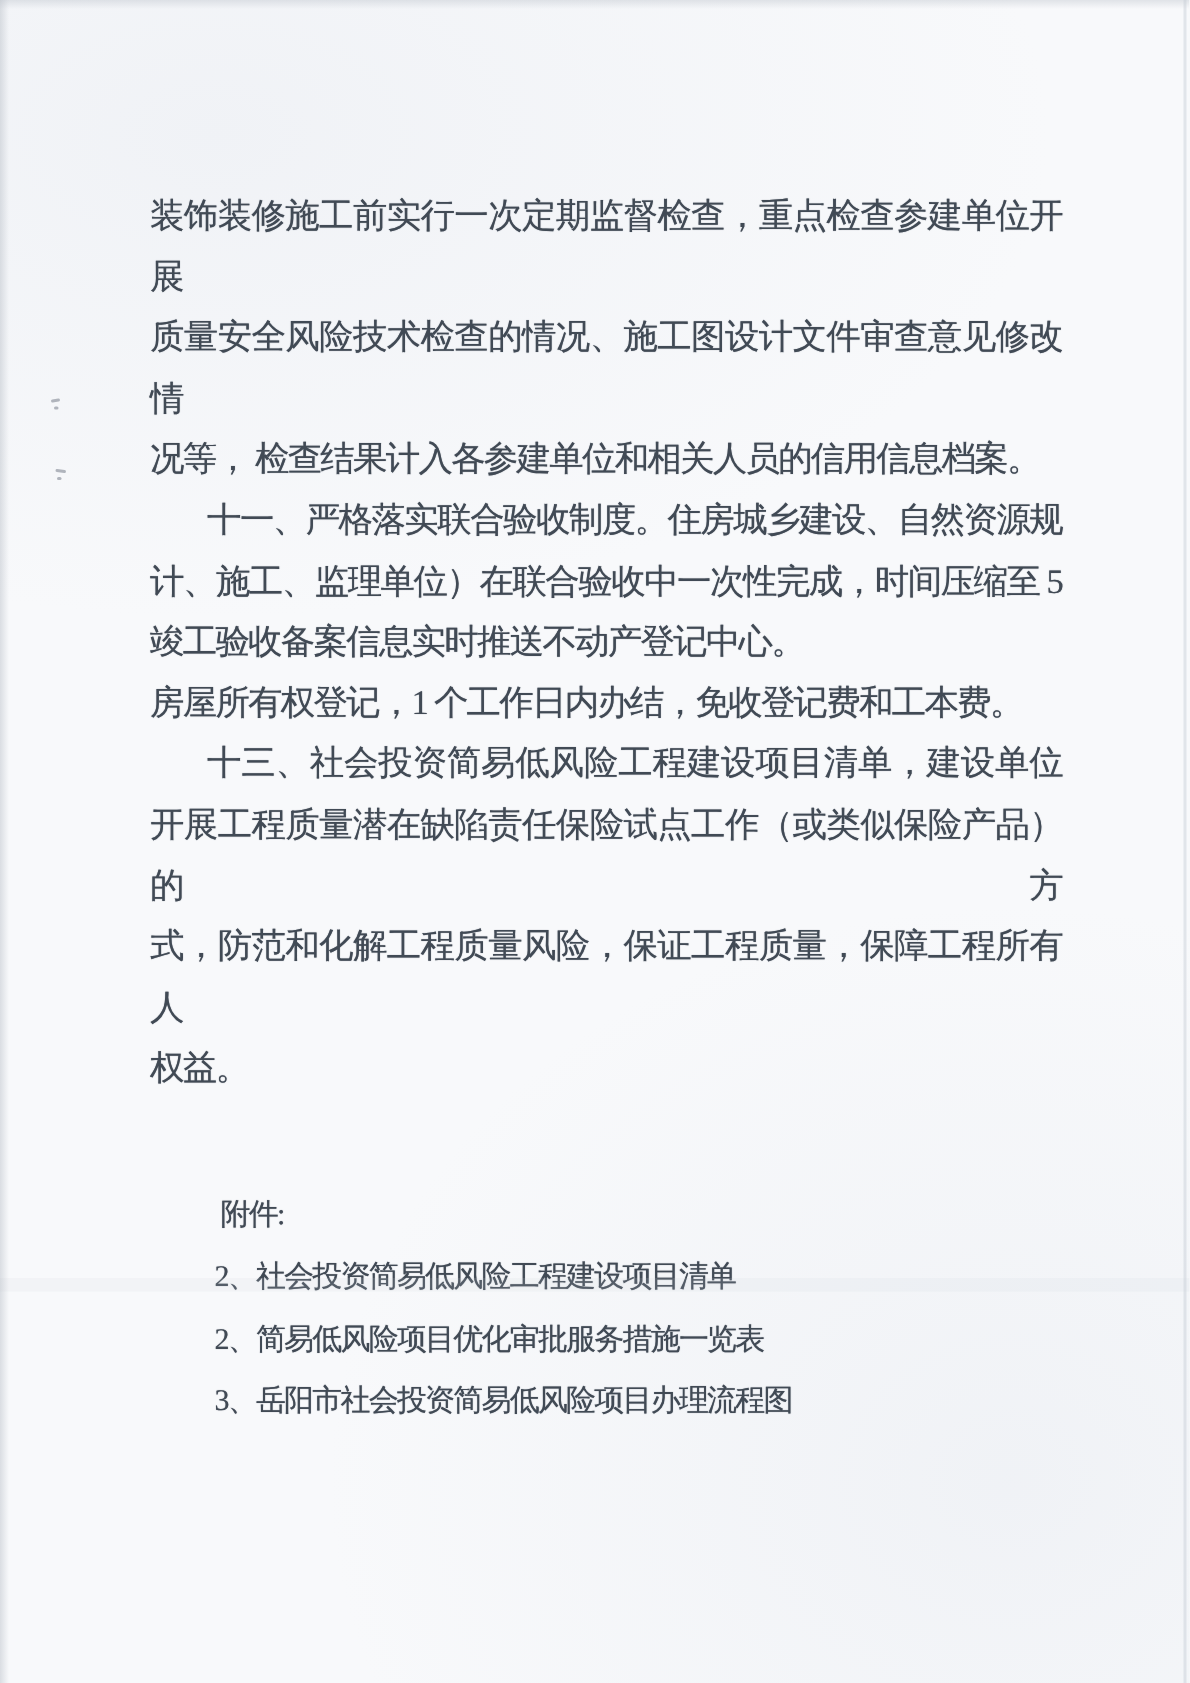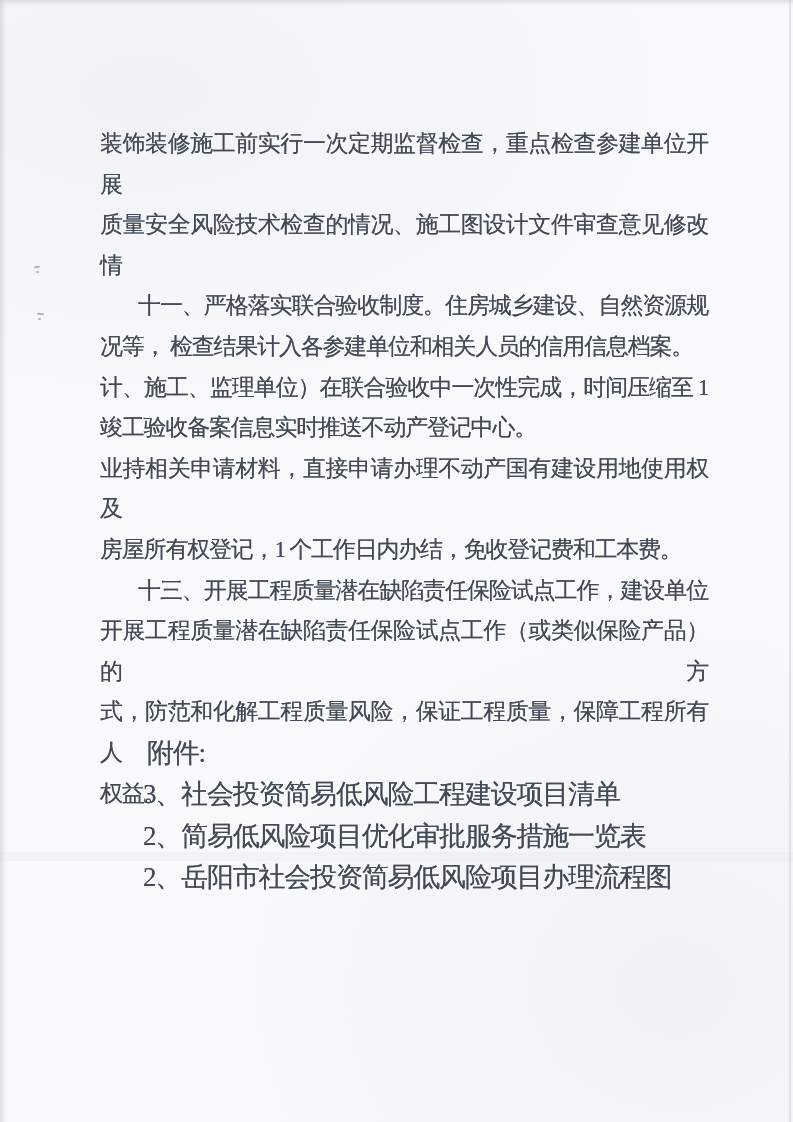--- a/index.html
+++ b/index.html
@@ -41,55 +41,54 @@
   .body-text{
     position:absolute;left:100px;top:124px;width:608px;
     font-size:23px;letter-spacing:-1.2px;line-height:40.6px;
     text-shadow:0 0 .6px rgba(65,74,85,.75);
   }
   .bline{min-height:40.6px;}
   .bline.fill{text-align:justify;text-align-last:justify;}
   .bline.indent{text-indent:38px;}
 
   .attachments{
-    position:absolute;left:100px;top:733px;width:640px;
-    font-size:27px;letter-spacing:-1.2px;line-height:41.3px;
+    position:absolute;left:100px;top:790px;width:640px;
+    font-size:20px;letter-spacing:-1.2px;line-height:41.3px;
     text-shadow:0 0 .6px rgba(65,74,85,.75);
   }
   .aline-label{text-indent:47px;}
   .aline{text-indent:43px;}
 </style>
 </head>
 <body>
 
 <div class="page">
 
   <div class="body-text">
 
   <div class="bline fill">装饰装修施工前实行一次定期监督检查，重点检查参建单位开展</div>
       <div class="bline fill">质量安全风险技术检查的情况、施工图设计文件审查意见修改情</div>
+      <div class="bline">况等， 检查结果计入各参建单位和相关人员的信用信息档案。</div>
       <div class="bline indent fill">十一、严格落实联合验收制度。住房城乡建设、自然资源规</div>
-      <div class="bline">况等， 检查结果计入各参建单位和相关人员的信用信息档案。</div>
-      <div class="bline fill">计、施工、监理单位）在联合验收中一次性完成，时间压缩至 1</div>
+      <div class="bline fill">计、施工、监理单位）在联合验收中一次性完成，时间压缩至 5</div>
       <div class="bline">竣工验收备案信息实时推送不动产登记中心。</div>
-      <div class="bline fill">业持相关申请材料，直接申请办理不动产国有建设用地使用权及</div>
       <div class="bline">房屋所有权登记，1 个工作日内办结，免收登记费和工本费。</div>
-      <div class="bline indent fill">十三、开展工程质量潜在缺陷责任保险试点工作，建设单位</div>
+      <div class="bline indent fill">十三、社会投资简易低风险工程建设项目清单，建设单位</div>
       <div class="bline fill">开展工程质量潜在缺陷责任保险试点工作（或类似保险产品）的方</div>
       <div class="bline fill">式，防范和化解工程质量风险，保证工程质量，保障工程所有人</div>
       <div class="bline">权益。</div>
     </div>
 
   <div class="attachments">
     <div class="aline-label">附件:</div>
     <div>
 
-    <div class="aline">3、社会投资简易低风险工程建设项目清单</div>
+    <div class="aline">2、社会投资简易低风险工程建设项目清单</div>
         <div class="aline">2、简易低风险项目优化审批服务措施一览表</div>
-        <div class="aline">2、岳阳市社会投资简易低风险项目办理流程图</div>
+        <div class="aline">3、岳阳市社会投资简易低风险项目办理流程图</div>
       </div>
   </div>
 
   <div class="speck s1">
       <i></i>
       <i></i>
     </div>
   <div class="speck s2">
       <i></i>
       <i></i>

